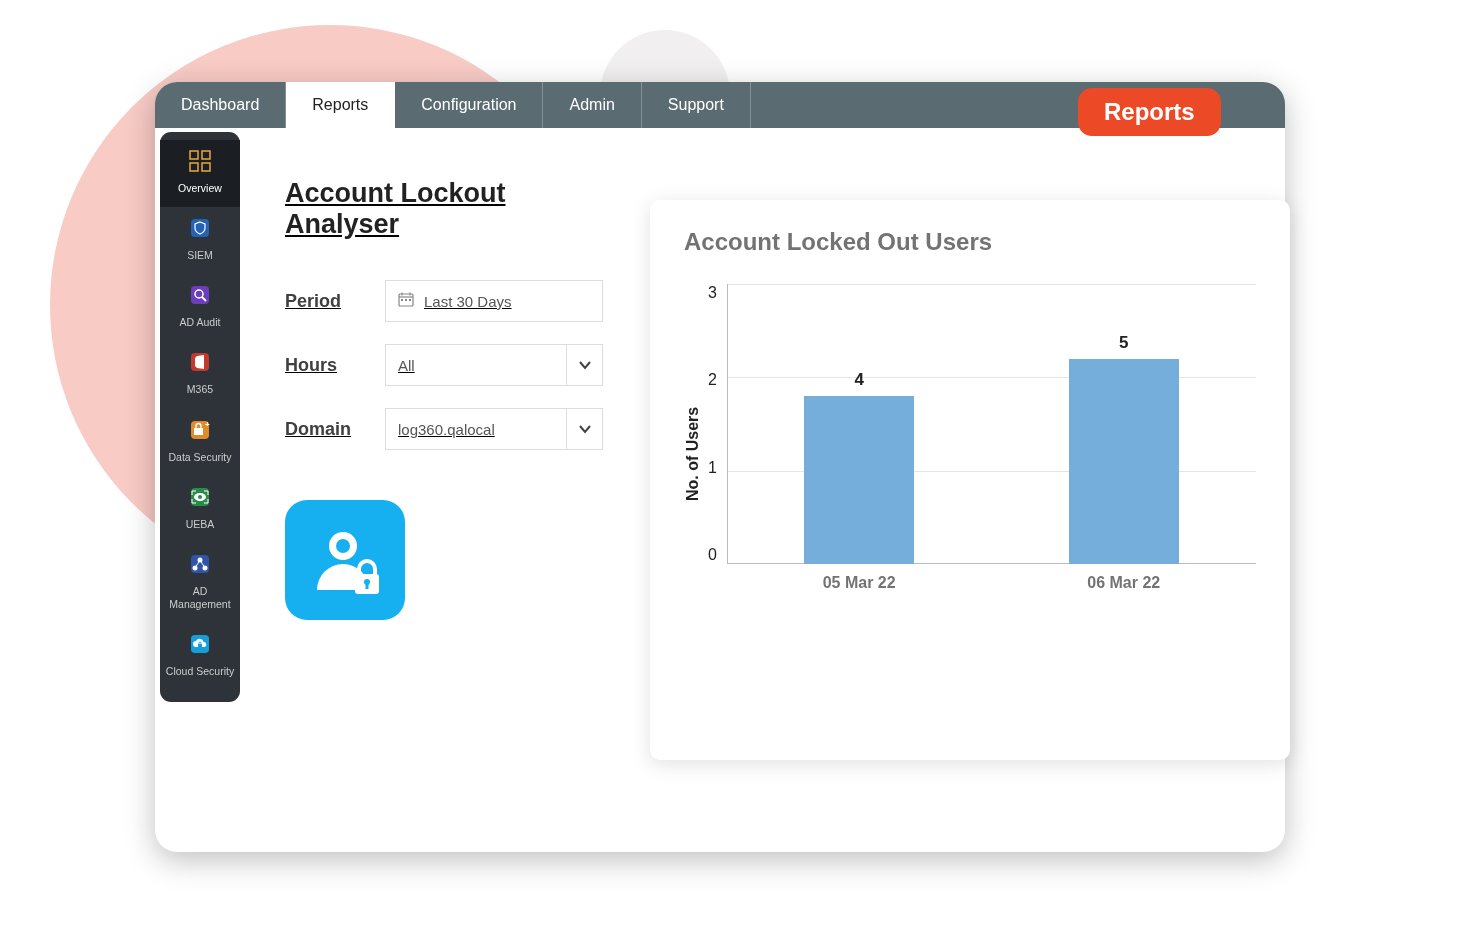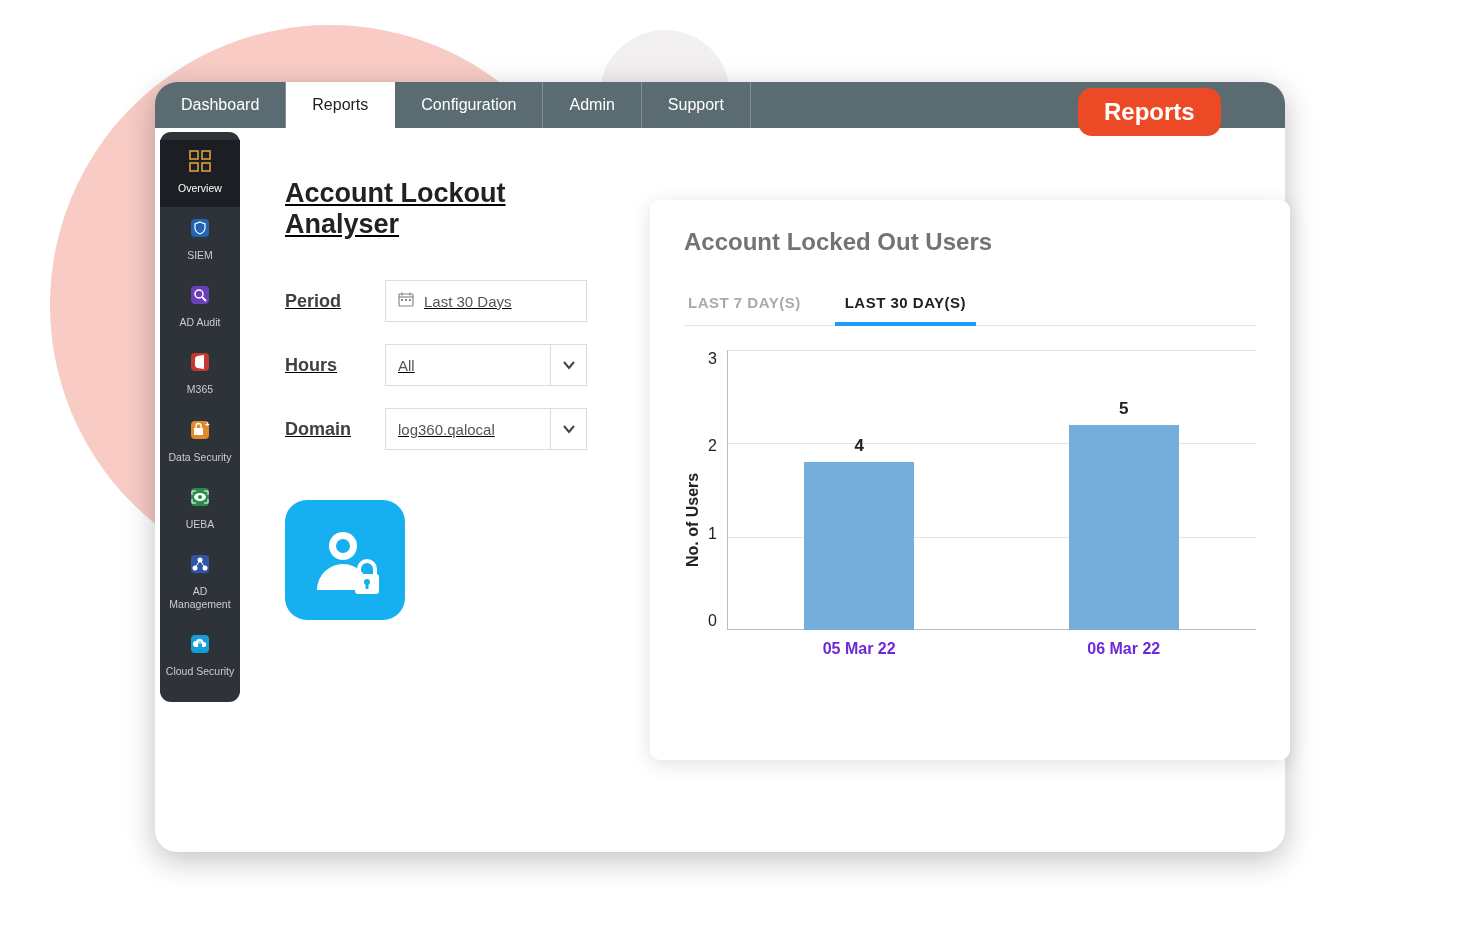--- a/index.html
+++ b/index.html
@@ -84,21 +84,21 @@
   color: #404040;
 }
 .form-field {
   display: flex;
   align-items: center;
   border: 1px solid #ddd;
   height: 42px;
   padding: 8px 12px;
   font-size: 15px;
   color: #555;
-  width: 202px;
+  width: 218px;
   position: relative;
 }
 .form-field .cal-icon { margin-right: 10px; color: #888; }
 .form-field.select-field { padding-right: 38px; }
 .form-field .chev-btn {
   position: absolute;
   right: 0;
   top: 0;
   bottom: 0;
   width: 36px;
@@ -267,21 +267,21 @@
 }
 .xticks {
   position: absolute;
   left: 0; right: 0; top: 290px;
   display: flex;
   justify-content: space-around;
 }
 .xtick {
   font-size: 16px;
   font-weight: 600;
-  color: #6d28d9;
+  color: #737373;
   width: 130px;
   text-align: center;
 }
 </style>
 </head>
 <body>
 
 <div class="pink-circle"></div>
 <div class="small-circle"></div>
 
@@ -447,24 +447,20 @@
         </svg>
     </span>
     <span class="side-label">Cloud Security</span>
   </div>
 </div>
 
 <div class="reports-badge">Reports</div>
 
 <div class="chart-card">
   <div class="chart-title">Account Locked Out Users</div>
-  <div class="chart-tabs">
-    <div class="chart-tab">LAST 7 DAY(S)</div>
-    <div class="chart-tab active">LAST 30 DAY(S)</div>
-  </div>
   <div class="chart-wrap">
     <div class="ylabel">No. of Users</div>
     <div class="plot-area">
       <div class="y-ticks">
         <span>3</span>
         <span>2</span>
         <span>1</span>
         <span>0</span>
       </div>
       <div class="canvas">

